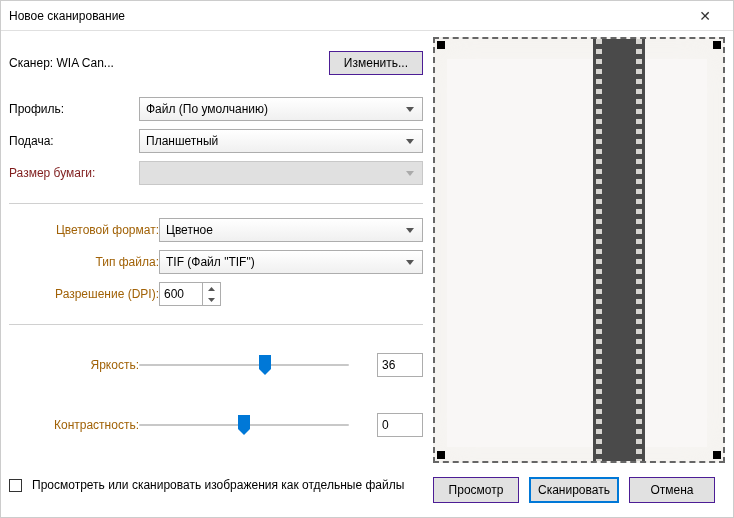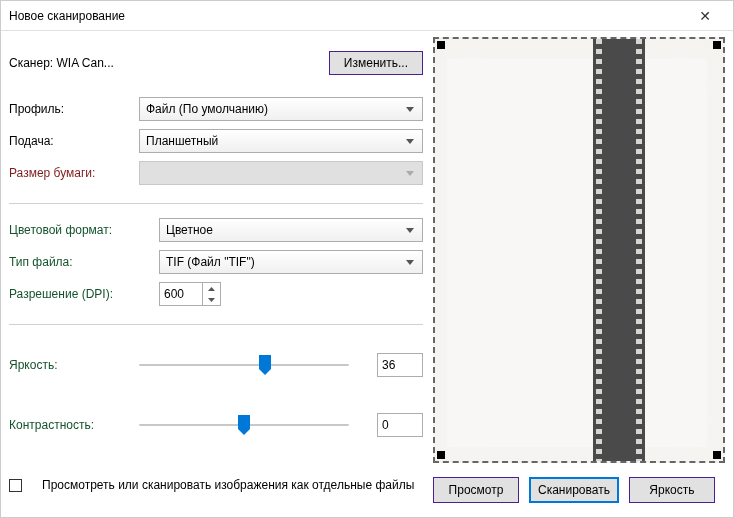--- a/index.html
+++ b/index.html
@@ -9,39 +9,39 @@
   .title { flex: 1; color: #000; }
   .close { width: 40px; text-align: center; font-size: 14px; color: #333; cursor: pointer; }
   .body { flex: 1; display: flex; }
   .left { width: 432px; padding: 10px 10px 0 8px; display: flex; flex-direction: column; }
   .right { flex: 1; padding: 6px 8px 0 0; display: flex; flex-direction: column; }
   .row { display: flex; align-items: center; margin-bottom: 8px; }
   .scanner-row { margin: 10px 0 22px 0; }
   .scanner-label { flex: 1; color: #000; }
   .btn { background: #e1e1e1; border: 1px solid #4c1d95; padding: 4px 14px; cursor: pointer; min-width: 80px; text-align: center; }
   .lbl { width: 130px; color: #000; }
-  .lbl2 { width: 150px; color: #14532d; }
+  .lbl2 { width: 150px; color: #a16207; text-align: right; }
   .lbl-dim { color: #7f1d1d; }
   .sel { flex: 1; height: 24px; border: 1px solid #adadad; background: linear-gradient(#fff,#f0f0f0); padding: 0 22px 0 6px; position: relative; display: flex; align-items: center; cursor: pointer; }
   .sel::after { content: ""; position: absolute; right: 8px; top: 50%; margin-top: -2px; border-left: 4px solid transparent; border-right: 4px solid transparent; border-top: 5px solid #555; }
   .sel.disabled { background: #e0e0e0; border-color: #c8c8c8; color: #aaa; cursor: default; }
   .sel.disabled::after { border-top-color: #aaa; }
   .sep { height: 1px; background: #d0d0d0; margin: 10px 0 14px 0; }
   .spin { display: flex; align-items: center; width: 62px; border: 1px solid #adadad; height: 24px; background: #fff; }
   .spin input { border: none; width: 42px; text-align: left; padding: 0 4px; height: 100%; outline: none; }
   .spin .arrows { width: 18px; display: flex; flex-direction: column; border-left: 1px solid #adadad; height: 100%; }
   .spin .ar { flex: 1; display: flex; align-items: center; justify-content: center; cursor: pointer; }
   .spin .ar svg { display:block; }
   .slider-row { display: flex; align-items: center; margin: 14px 0 22px 0; }
   .slider-row .lbl2 { width: 130px; }
   .slider { flex: 1; position: relative; height: 20px; }
   .track { position: absolute; top: 50%; left: 0; right: 0; height: 2px; background: #c8c8c8; border-radius: 1px; transform: translateY(-50%); }
   .thumb { position: absolute; top: 50%; width: 12px; height: 20px; background: #0078d7; transform: translate(-50%, -50%); clip-path: polygon(0 0, 100% 0, 100% 70%, 50% 100%, 0 70%); }
   .val { width: 46px; height: 24px; border: 1px solid #adadad; margin-left: 28px; padding: 0 4px; text-align: left; }
-  .chk-row { display: flex; align-items: flex-start; margin-top: 18px; gap: 20px; }
+  .chk-row { display: flex; align-items: flex-start; margin-top: 18px; gap: 10px; }
   .chk { width: 13px; height: 13px; border: 1px solid #333; background: #fff; margin-top: 2px; cursor: pointer; flex-shrink:0;}
   .chk-label { line-height: 16px; }
   .preview { flex: 1; border: 2px dashed #666; background: #f5f3f0; position: relative; overflow: hidden; }
   .handle { position: absolute; width: 8px; height: 8px; background: #000; }
   .h-tl { top: 2px; left: 2px; } .h-tr { top: 2px; right: 2px; }
   .h-bl { bottom: 2px; left: 2px; } .h-br { bottom: 2px; right: 2px; }
   .film { position: absolute; top: 0; bottom: 0; left: 55%; width: 52px; background: #4a4a4a; }
   .scanarea { position:absolute; top:20px; left:12px; right:16px; bottom:14px; background:#fff; box-shadow:0 0 30px rgba(255,255,255,0.6); opacity:0.4;}
   .perf { position: absolute; top: 0; bottom: 0; width: 6px; background-image: repeating-linear-gradient(to bottom, #d8d6d2 0 5px, transparent 5px 10px); }
   .perf.l { left: 3px; } .perf.r { right: 3px; }
@@ -156,17 +156,17 @@
           <div class="perf r"></div>
         </div>
         <div class="handle h-tl"></div>
         <div class="handle h-tr"></div>
         <div class="handle h-bl"></div>
         <div class="handle h-br"></div>
       </div>
       <div class="footer">
         <div class="btn">Просмотр</div>
         <div class="btn primary">Сканировать</div>
-        <div class="btn">Яркость</div>
+        <div class="btn">Отмена</div>
       </div>
     </div>
   </div>
 </div>
 
 </body></html>

